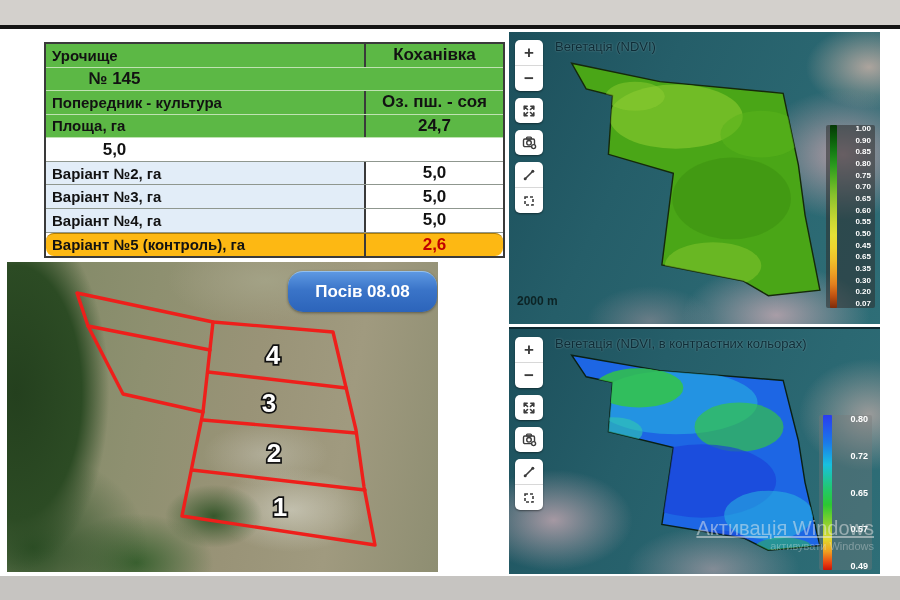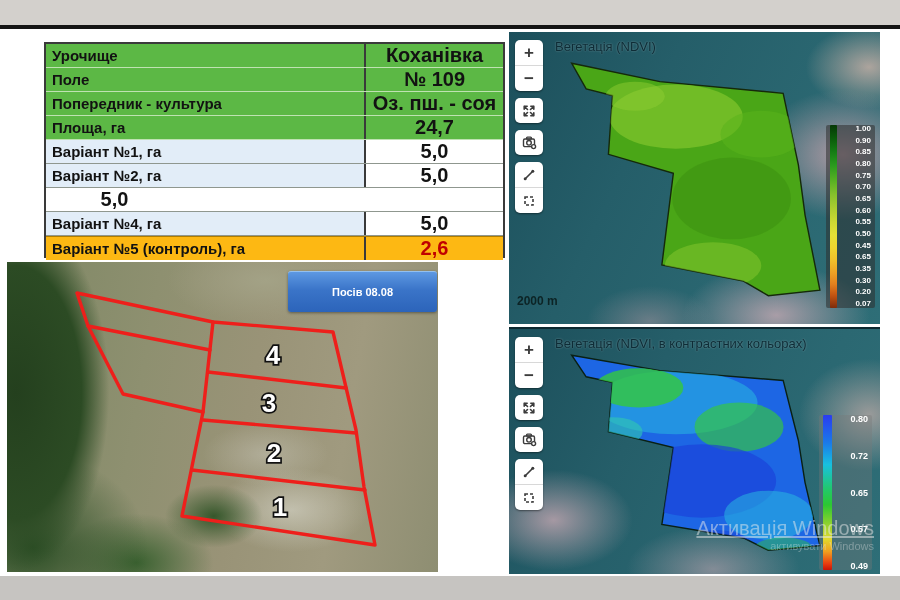--- a/index.html
+++ b/index.html
@@ -7,47 +7,47 @@
          font-family:"Liberation Sans", sans-serif;}
   
   .bar-top{position:absolute;left:0;top:0;width:900px;height:25px;background:#d3d0cc;}
   .line-top{position:absolute;left:0;top:25px;width:900px;height:4px;background:#141414;}
   .bar-bottom{position:absolute;left:0;top:576px;width:900px;height:24px;background:#c6c4c1;}
 
   
   .table-panel{position:absolute;left:8px;top:42px;width:461px;height:216px;
                border:2px solid #3a3a3a;display:flex;flex-direction:column;box-sizing:border-box;margin-left:36px;}
   .t-row{flex:1;display:flex;border-bottom:1px solid #8f978f;}
-  .t-row:last-child{border-bottom:none;}
+  .t-row:last-child{border-bottom:none;border-radius:8px;}
   .t-row.green{background:#5cb845;border-bottom-color:#bfe2b2;}
   .t-row.blue{background:#ffffff;}
   .t-row.blue .t-label{background:#e2edf8;}
   .t-row.orange{background:#fdb813;border-top:1px solid #b07c00;}
   .t-label{flex:1;display:flex;align-items:center;padding-left:6px;font-size:15px;
            font-weight:bold;color:#121212;border-right:2px solid #3a3a3a;}
   .t-value{width:137px;display:flex;align-items:center;justify-content:center;
-           font-size:20px;font-weight:bold;color:#121212;}
+           font-size:17px;font-weight:bold;color:#121212;}
   .t-row.orange .t-value{color:#c00000;}
 
   
   .sat-map{position:absolute;left:7px;top:262px;width:431px;height:310px;overflow:hidden;
     background:
       radial-gradient(ellipse 120px 230px at 2% 42%, #24401e 0%, #2c4b24 55%, rgba(44,75,36,0) 78%),
       radial-gradient(ellipse 160px 130px at 6% 92%, #2b4e25 0%, rgba(43,78,37,0) 72%),
       radial-gradient(ellipse 110px 70px at 30% 97%, #3a6130 0%, rgba(58,97,48,0) 70%),
       radial-gradient(ellipse 70px 45px at 48% 82%, #35572b 0%, rgba(53,87,43,0) 70%),
       radial-gradient(ellipse 110px 60px at 66% 80%, rgba(224,224,214,.55) 0%, rgba(224,224,214,0) 70%),
       radial-gradient(ellipse 90px 45px at 60% 62%, rgba(210,210,200,.4) 0%, rgba(210,210,200,0) 70%),
       radial-gradient(ellipse 140px 60px at 60% 6%, #a3a286 0%, rgba(163,162,134,0) 70%),
       linear-gradient(100deg,#7e8764 0%, #8e9070 32%, #999377 55%, #a09a7f 76%, #8e8e72 100%);}
   .sat-svg{position:absolute;left:0;top:0;}
-  .badge{position:absolute;right:1px;top:9px;width:149px;height:40px;border-radius:3px;
+  .badge{position:absolute;right:1px;top:9px;width:149px;height:40px;border-radius:15px;
          background:linear-gradient(#5d98e2,#3a74c8 45%,#2c64ba);border-top:1px solid #93c0ef;
          display:flex;align-items:center;justify-content:center;color:#fff;font-weight:bold;
-         font-size:11px;box-shadow:0 1px 3px rgba(0,0,0,.4);}
+         font-size:17px;box-shadow:0 1px 3px rgba(0,0,0,.4);}
 
   
   .ndvi-panel{position:absolute;overflow:hidden;}
   #map-top{left:509px;top:32px;width:371px;height:292px;
     background:
       radial-gradient(ellipse 120px 90px at 90% 42%, rgba(198,163,173,.85) 0%, rgba(198,163,173,0) 72%),
       radial-gradient(ellipse 90px 60px at 97% 12%, rgba(205,179,168,.8) 0%, rgba(205,179,168,0) 70%),
       radial-gradient(ellipse 130px 70px at 72% 97%, rgba(200,170,180,.8) 0%, rgba(200,170,180,0) 72%),
       radial-gradient(ellipse 90px 50px at 38% 99%, rgba(170,150,160,.5) 0%, rgba(170,150,160,0) 70%),
       linear-gradient(115deg,#1c4f5b 0%, #255e69 35%, #2b6872 70%, #2e6e77 100%);}
@@ -98,40 +98,39 @@
 <div id="stage">
   <div class="bar-top"></div>
   <div class="line-top"></div>
 
   <div class="table-panel" id="info-table">
       <div class="t-row green">
         <div class="t-label">Урочище</div>
         <div class="t-value">Коханівка</div>
       </div>
       <div class="t-row green">
-        <div class="t-label">Поле</div>
-        <div class="t-value">№ 109</div>
+        <div class="t-value">№ 145</div>
       </div>
       <div class="t-row green">
         <div class="t-label">Попередник - культура</div>
         <div class="t-value">Оз. пш. - соя</div>
       </div>
       <div class="t-row green">
         <div class="t-label">Площа, га</div>
         <div class="t-value">24,7</div>
       </div>
       <div class="t-row blue">
-        <div class="t-label">Варіант №1, га</div>
         <div class="t-value">5,0</div>
       </div>
       <div class="t-row blue">
         <div class="t-label">Варіант №2, га</div>
         <div class="t-value">5,0</div>
       </div>
       <div class="t-row blue">
+        <div class="t-label">Варіант №3, га</div>
         <div class="t-value">5,0</div>
       </div>
       <div class="t-row blue">
         <div class="t-label">Варіант №4, га</div>
         <div class="t-value">5,0</div>
       </div>
       <div class="t-row orange">
         <div class="t-label">Варіант №5 (контроль), га</div>
         <div class="t-value">2,6</div>
       </div>

